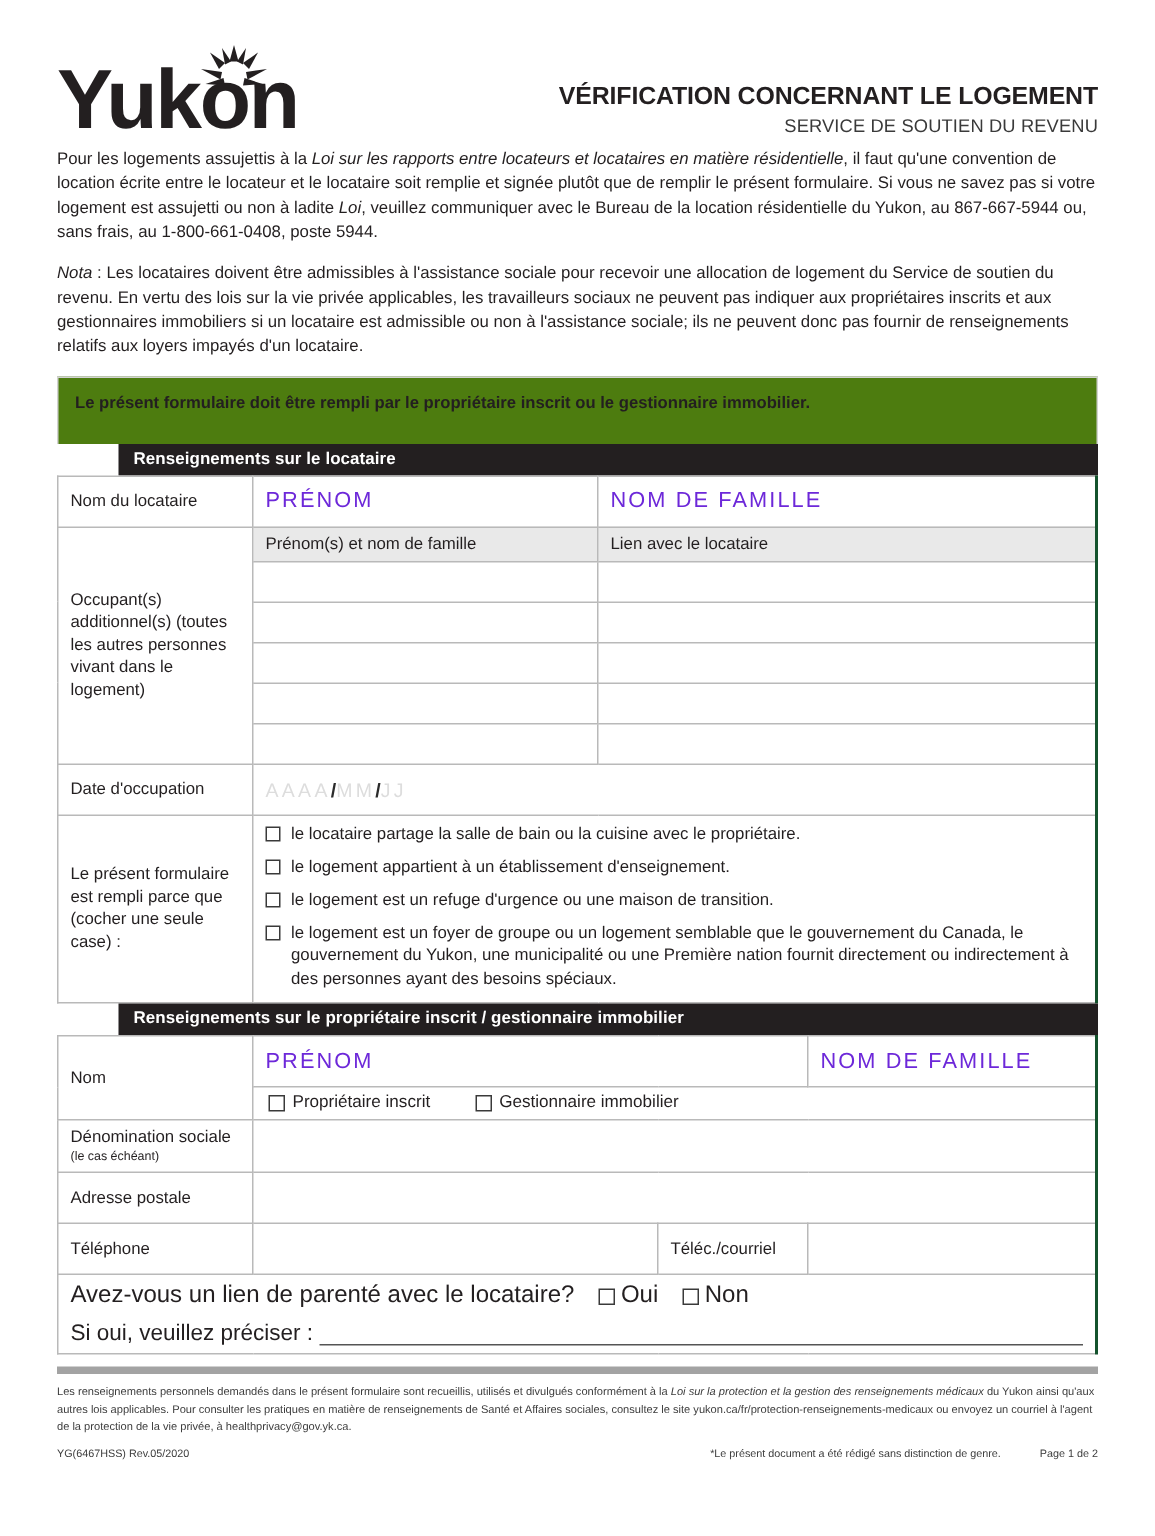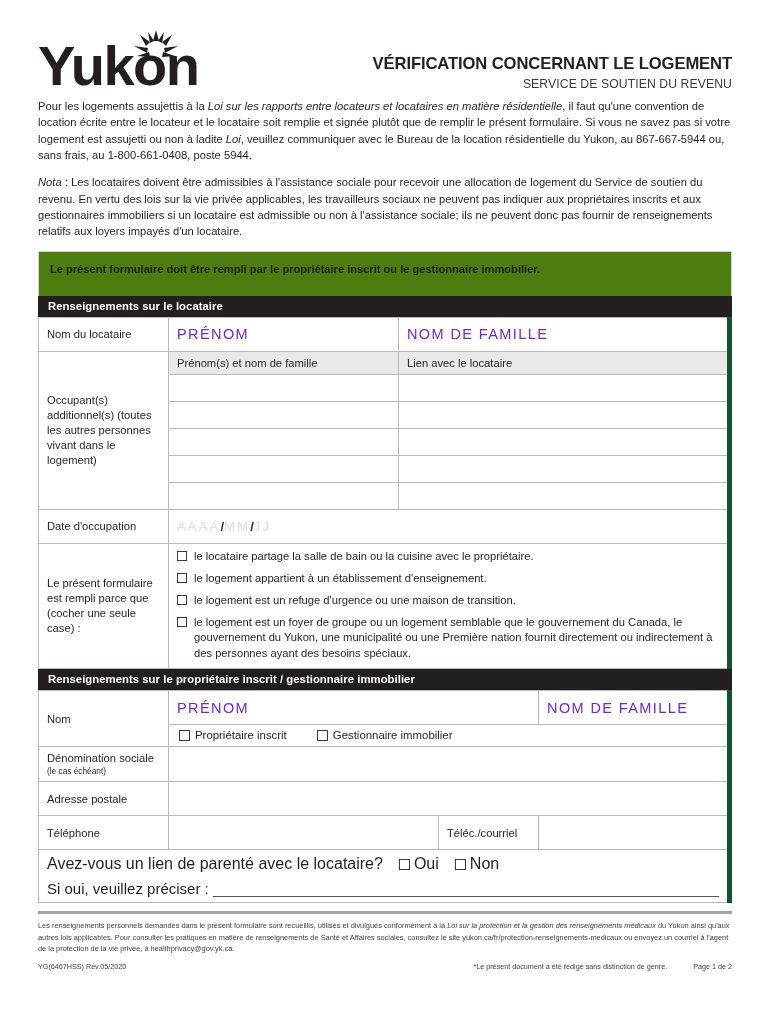--- a/index.html
+++ b/index.html
@@ -34,27 +34,27 @@
 
   
   .notice { background: #4d7c0f; border: 1px solid #d2d2d2; border-bottom: none;
             padding: 9px 11px 10px 11px; margin-top: 4px; }
   .notice p { margin: 0; font-size: 11.1px; line-height: 1.45; }
   .notice p.first { font-weight: bold; margin-bottom: 9px; }
   .notice .lead { font-weight: bold; }
 
   
   .sec-bar { background: #231f20; color: #ffffff; font-size: 11.3px;
-             font-weight: bold; padding: 4px 10px 5px 10px; letter-spacing: 0.05px; }
+             font-weight: bold; padding: 4px 10px 5px 10px; letter-spacing: 0.05px; margin-left: 41px; }
 
   
   table.form { width: 100%; border-collapse: collapse; table-layout: fixed; }
   table.form td { border: 1px solid #b9b9b9; font-size: 11.2px; vertical-align: middle;
                   padding: 5px 8px; color: #231f20; }
-  .outer { border-left: 1px solid #7a7a7a; border-right: 5px solid #14532d; }
+  .outer { border-left: 1px solid #7a7a7a; border-right: 2px solid #14532d; }
 
   .lbl { width: 130px; }
   .ph { color: #6d28d9; font-size: 14.5px; letter-spacing: 1.4px; font-weight: normal; }
   .date-ph { color: #dddddd; font-size: 13px; letter-spacing: 2.2px; }
   .date-ph strong { color: #2b2b2b; font-weight: bold; letter-spacing: 0; }
 
   td.tall { height: 34px; }
   td.occ-label { vertical-align: middle; line-height: 1.35; }
   td.sub-head { background: #e9e9e9; font-size: 11.2px; height: 22px; padding: 3px 8px; }
   td.blank-row { height: 27px; }
@@ -79,21 +79,21 @@
   .rel-cell { padding: 7px 10px 8px 10px; }
   .rel-line1 { display: flex; align-items: center; font-size: 16px; }
   .rel-line1 .cb { width: 11px; height: 11px; margin: 0 4px 0 0; }
   .rel-line1 .sp { width: 16px; display: inline-block; }
   .rel-line1 .lead-sp { width: 16px; display: inline-block; }
   .rel-line2 { display: flex; align-items: flex-end; font-size: 15px; margin-top: 7px; }
   .rel-line2 .rule { flex: 1 1 auto; border-bottom: 1px solid #555; height: 10px;
                      margin-left: 4px; }
 
   
-  .footer { margin-top: 8px; border-top: 3px solid #a3a3a3; padding-top: 6px; }
+  .footer { margin-top: 8px; border-top: 5px solid #a3a3a3; padding-top: 6px; }
   .footer p { margin: 0; font-size: 7.4px; line-height: 1.55; color: #3c3c3c; }
   .footer em { font-style: italic; }
   .footer-meta { display: flex; align-items: baseline; margin-top: 7px; font-size: 7.2px;
                  color: #3c3c3c; }
   .fm-left { flex: 0 0 auto; }
   .fm-mid { flex: 1 1 auto; text-align: right; padding-right: 26px; }
   .fm-right { flex: 0 0 auto; }
 </style>
 </head>
 <body>

